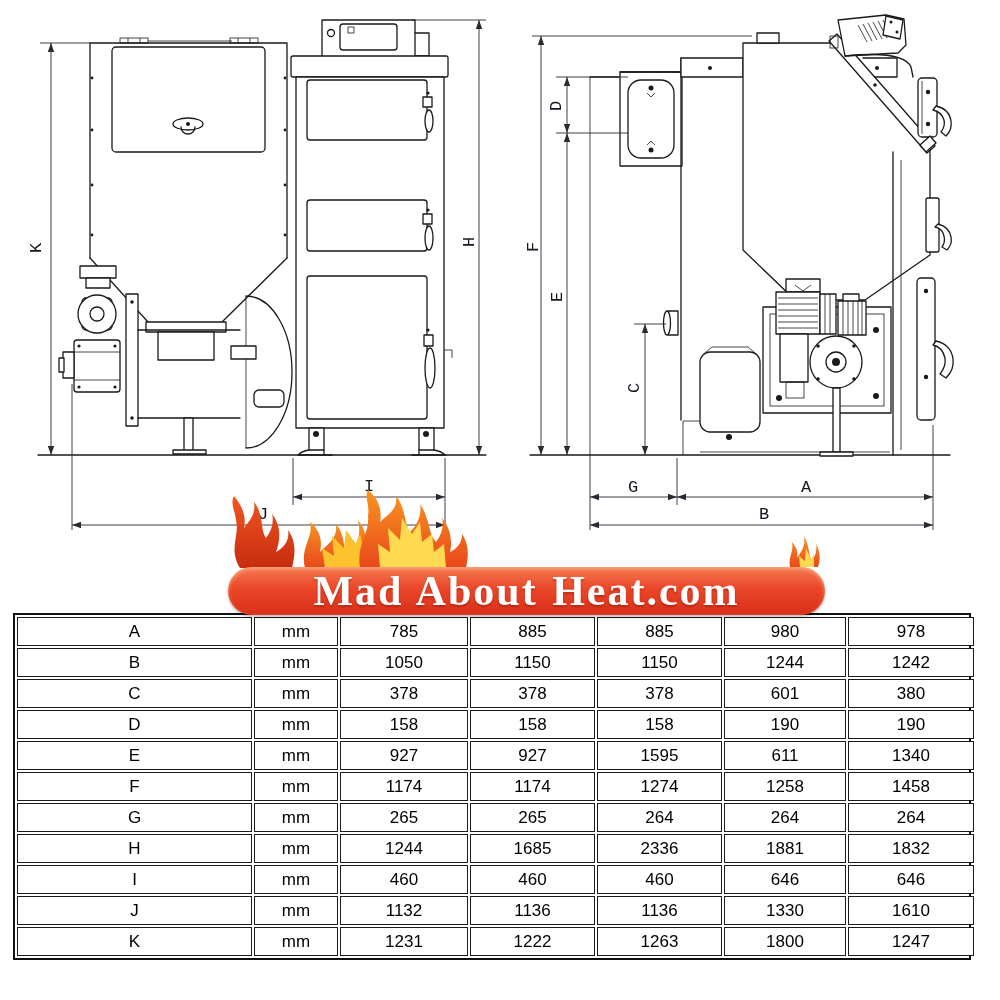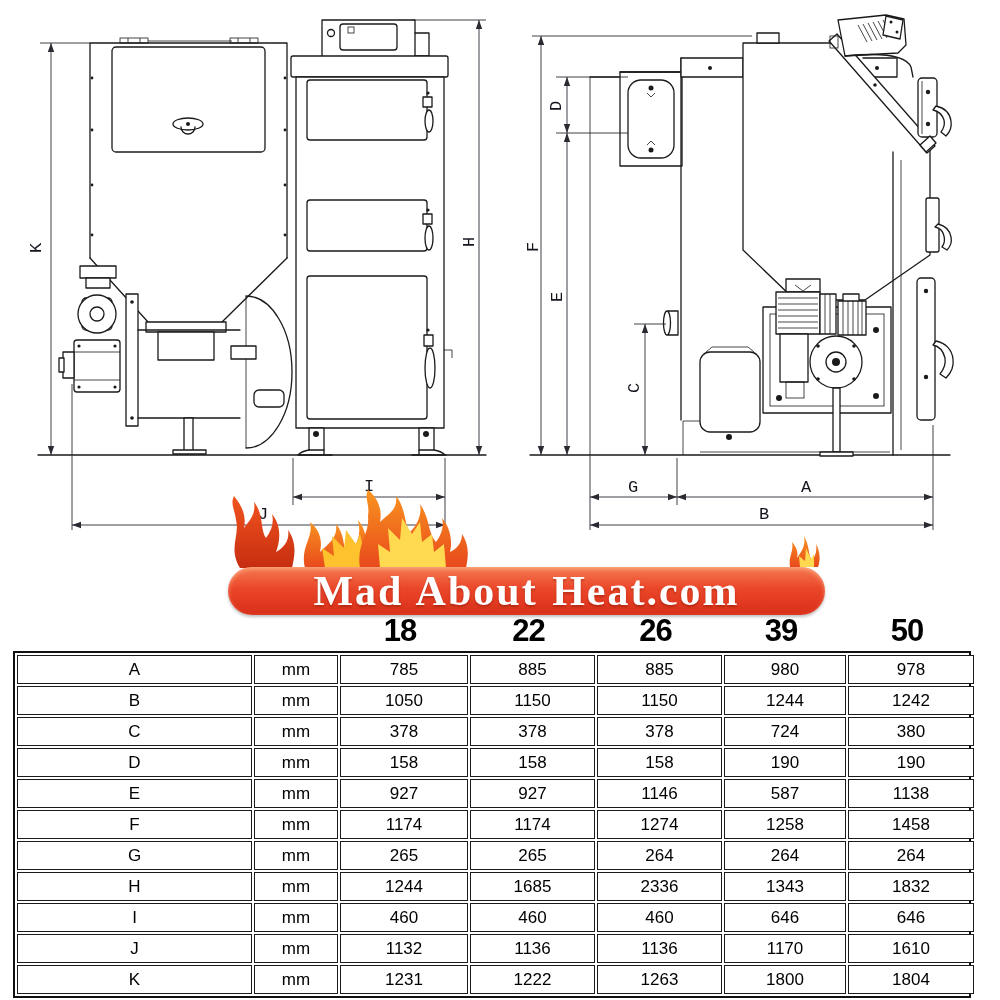--- a/index.html
+++ b/index.html
@@ -277,42 +277,20 @@
   <path fill="url(#gOr)" d="M580,81 C578,70 584,66 582,56 C588,63 588,68 587,72 C591,66 596,60 594,50
        C600,60 598,70 602,74 C606,70 607,63 606,58 C611,67 610,76 608,81 Z"></path>
   <path fill="#ffd94f" d="M590,81 L589,70 L595,75 L596,62 L601,73 L604,68 L604,81 Z"></path>
 </svg>
 
 <div id="banner">
   <div class="txt">Mad About Heat.com</div>
 </div>
 
 <div id="spec">
-  <table id="hdr-table">
-    <colgroup>
-      <col style="width:237px">
-        <col style="width:85px">
-        <col style="width:130px">
-      <col style="width:127px">
-        <col style="width:127px">
-        <col style="width:124px">
-      <col style="width:128px">
-    </colgroup>
-    <tbody>
-        <tr>
-      <td></td>
-      <td></td>
-      <td>18</td>
-      <td>22</td>
-      <td>26</td>
-      <td>39</td>
-      <td>50</td>
-    </tr>
-  </tbody>
-    </table>
   <div id="frame">
     <table id="dim-table">
       <colgroup>
         <col style="width:235px">
           <col style="width:84px">
           <col style="width:128px">
         <col style="width:125px">
           <col style="width:125px">
           <col style="width:122px">
         <col style="width:126px">
@@ -335,40 +313,40 @@
     <td>1150</td>
     <td>1244</td>
     <td>1242</td>
   </tr>
           <tr>
     <td>C</td>
     <td>mm</td>
     <td>378</td>
     <td>378</td>
     <td>378</td>
-    <td>724</td>
+    <td>601</td>
     <td>380</td>
   </tr>
           <tr>
     <td>D</td>
     <td>mm</td>
     <td>158</td>
     <td>158</td>
     <td>158</td>
     <td>190</td>
     <td>190</td>
   </tr>
           <tr>
     <td>E</td>
     <td>mm</td>
     <td>927</td>
     <td>927</td>
-    <td>1146</td>
-    <td>587</td>
-    <td>1138</td>
+    <td>1595</td>
+    <td>611</td>
+    <td>1340</td>
   </tr>
           <tr>
     <td>F</td>
     <td>mm</td>
     <td>1174</td>
     <td>1174</td>
     <td>1274</td>
     <td>1258</td>
     <td>1458</td>
   </tr>
@@ -380,46 +358,46 @@
     <td>264</td>
     <td>264</td>
     <td>264</td>
   </tr>
           <tr>
     <td>H</td>
     <td>mm</td>
     <td>1244</td>
     <td>1685</td>
     <td>2336</td>
-    <td>1343</td>
+    <td>1881</td>
     <td>1832</td>
   </tr>
           <tr>
     <td>I</td>
     <td>mm</td>
     <td>460</td>
     <td>460</td>
     <td>460</td>
     <td>646</td>
     <td>646</td>
   </tr>
           <tr>
     <td>J</td>
     <td>mm</td>
     <td>1132</td>
     <td>1136</td>
     <td>1136</td>
-    <td>1170</td>
+    <td>1330</td>
     <td>1610</td>
   </tr>
           <tr>
     <td>K</td>
     <td>mm</td>
     <td>1231</td>
     <td>1222</td>
     <td>1263</td>
     <td>1800</td>
-    <td>1804</td>
+    <td>1247</td>
   </tr>
         </tbody>
     </table>
   </div>
 </div>
 
 </body></html>

